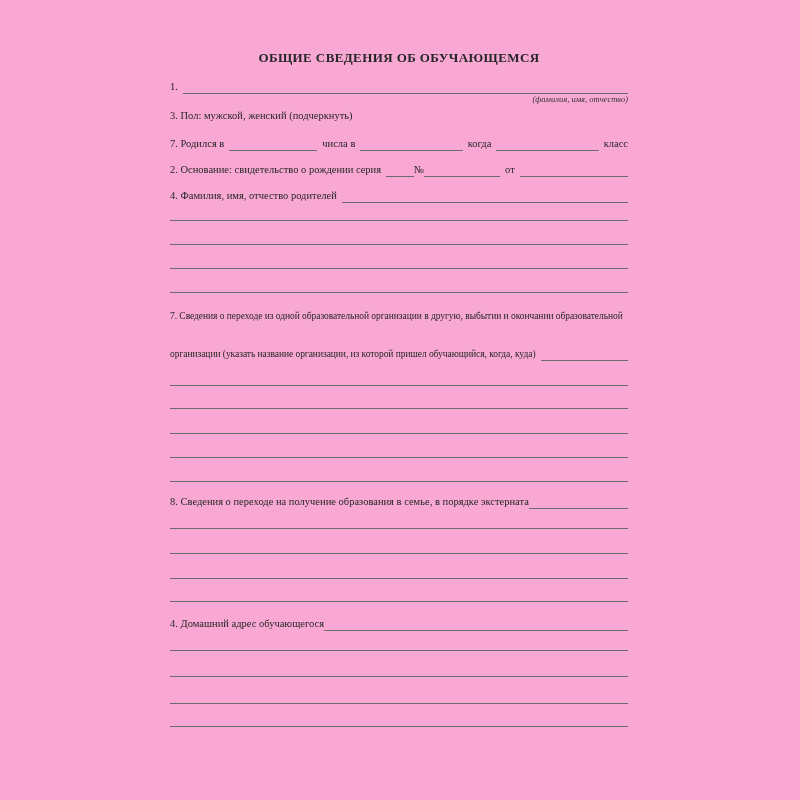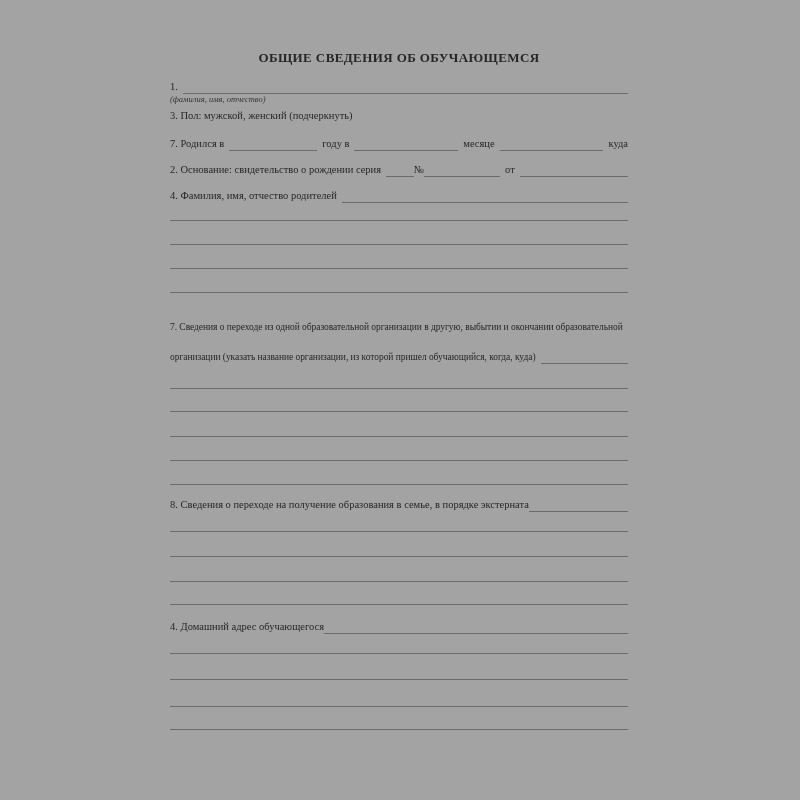--- a/index.html
+++ b/index.html
@@ -7,21 +7,21 @@
     padding: 0;
     width: 800px;
     height: 800px;
     background: #ffffff;
     overflow: hidden;
   }
   .page {
     position: relative;
     width: 800px;
     height: 800px;
-    background: #a3a3a3;
+    background: #f9a8d4;
     font-family: "Liberation Serif", "DejaVu Serif", serif;
     color: #262626;
   }
   .content {
     position: absolute;
     left: 170px;
     top: 0;
     width: 458px;
     display: flex;
     flex-direction: column;
@@ -53,21 +53,21 @@
   .fill.tight { margin-left: 0; }
   .fill.mr { margin-right: 5px; }
   .fill.w28 { flex: 0 0 28px; margin-right: 0; }
   .fill.w76 { flex: 0 0 76px; }
   .fill.w88 { flex: 0 0 88px; }
   .caption {
     height: 11px;
     line-height: 11px;
     font-size: 8.5px;
     font-style: italic;
-    text-align: left;
+    text-align: right;
     color: #333333;
   }
   .small {
     font-size: 9.5px;
     letter-spacing: -0.05px;
   }
   .para-line {
     height: 14px;
     line-height: 14px;
     white-space: nowrap;
@@ -93,25 +93,25 @@
     </div>
     <div class="caption">(фамилия, имя, отчество)</div>
 
     <div class="row" style="margin-top:4px">
       <span class="lbl">3. Пол: мужской, женский (подчеркнуть)</span>
     </div>
 
     <div class="row" style="margin-top:14px">
       <span class="lbl">7. Родился в</span>
       <span class="fill w88 mr"></span>
-      <span class="lbl">году в</span>
+      <span class="lbl">числа в</span>
       <span class="fill mr"></span>
-      <span class="lbl">месяце</span>
+      <span class="lbl">когда</span>
       <span class="fill mr"></span>
-      <span class="lbl">куда</span>
+      <span class="lbl">класс</span>
     </div>
 
     <div class="row" style="margin-top:12px">
       <span class="lbl">2. Основание: свидетельство о рождении серия</span>
       <span class="fill w28"></span>
       <span class="lbl">№</span>
       <span class="fill w76 tight mr"></span>
       <span class="lbl">от</span>
       <span class="fill"></span>
     </div>
@@ -119,22 +119,22 @@
     <div class="row" style="margin-top:12px">
       <span class="lbl">4. Фамилия, имя, отчество родителей</span>
       <span class="fill"></span>
     </div>
     <div class="rule" style="margin-top:17px"></div>
     <div class="rule" style="margin-top:23px"></div>
 
     <div class="rule" style="margin-top:23px"></div>
     <div class="rule" style="margin-top:23px"></div>
 
-    <div class="para-line small" style="margin-top:27px">7. Сведения о переходе из одной образовательной организации в другую, выбытии и окончании образовательной</div>
-    <div class="row small" style="margin-top:16px">
+    <div class="para-line small" style="margin-top:16px">7. Сведения о переходе из одной образовательной организации в другую, выбытии и окончании образовательной</div>
+    <div class="row small" style="margin-top:24px">
       <span class="lbl">организации (указать название организации, из которой пришел обучающийся, когда, куда)</span>
       <span class="fill"></span>
     </div>
     <div class="rule" style="margin-top:24px"></div>
     <div class="rule" style="margin-top:22px"></div>
     <div class="rule" style="margin-top:24px"></div>
     <div class="rule" style="margin-top:23px"></div>
     <div class="rule" style="margin-top:23px"></div>
 
     <div class="row" style="margin-top:13px">

